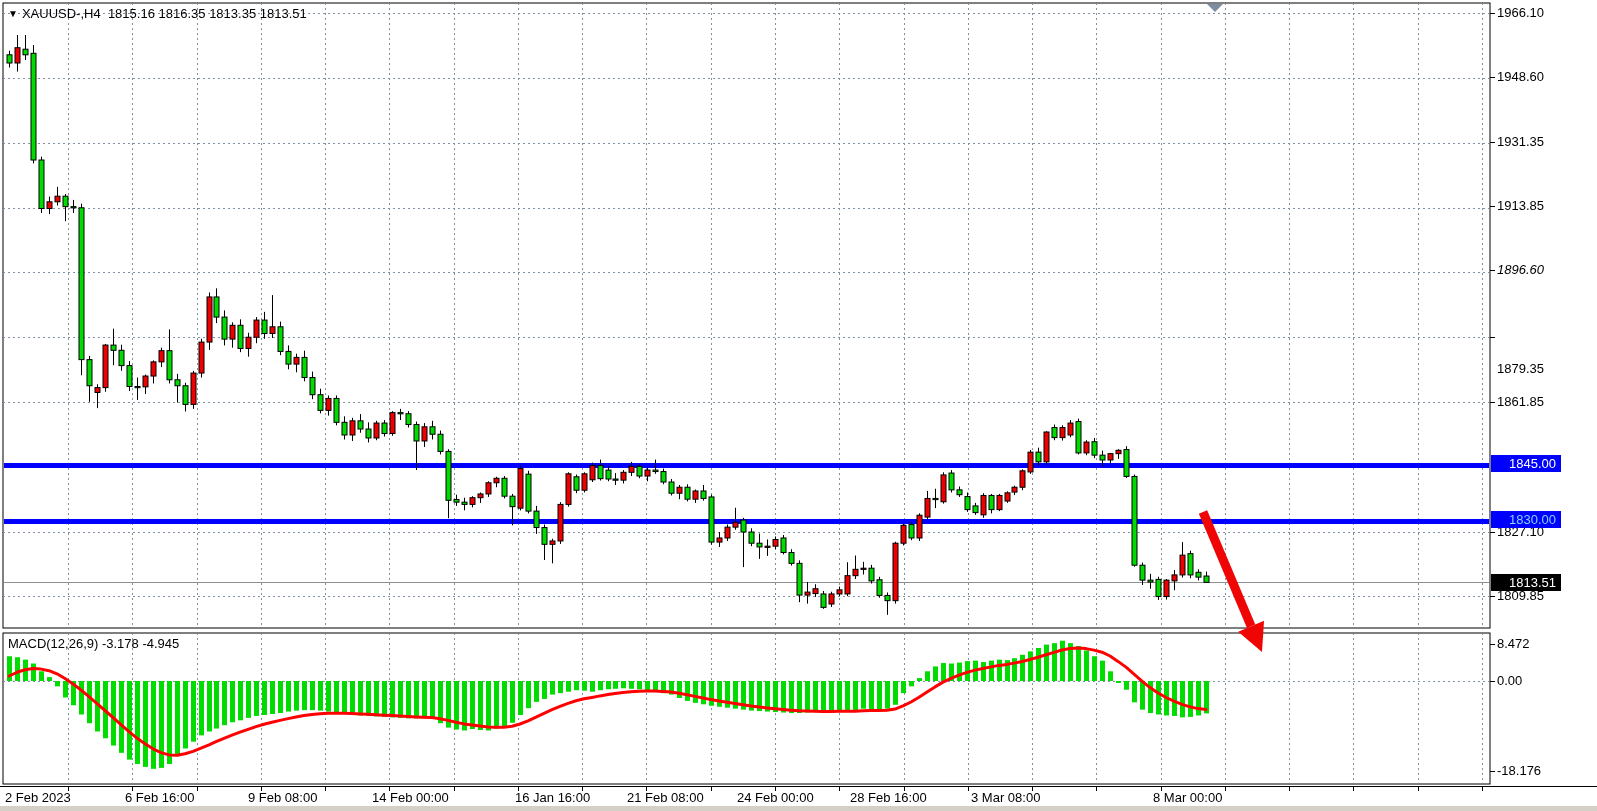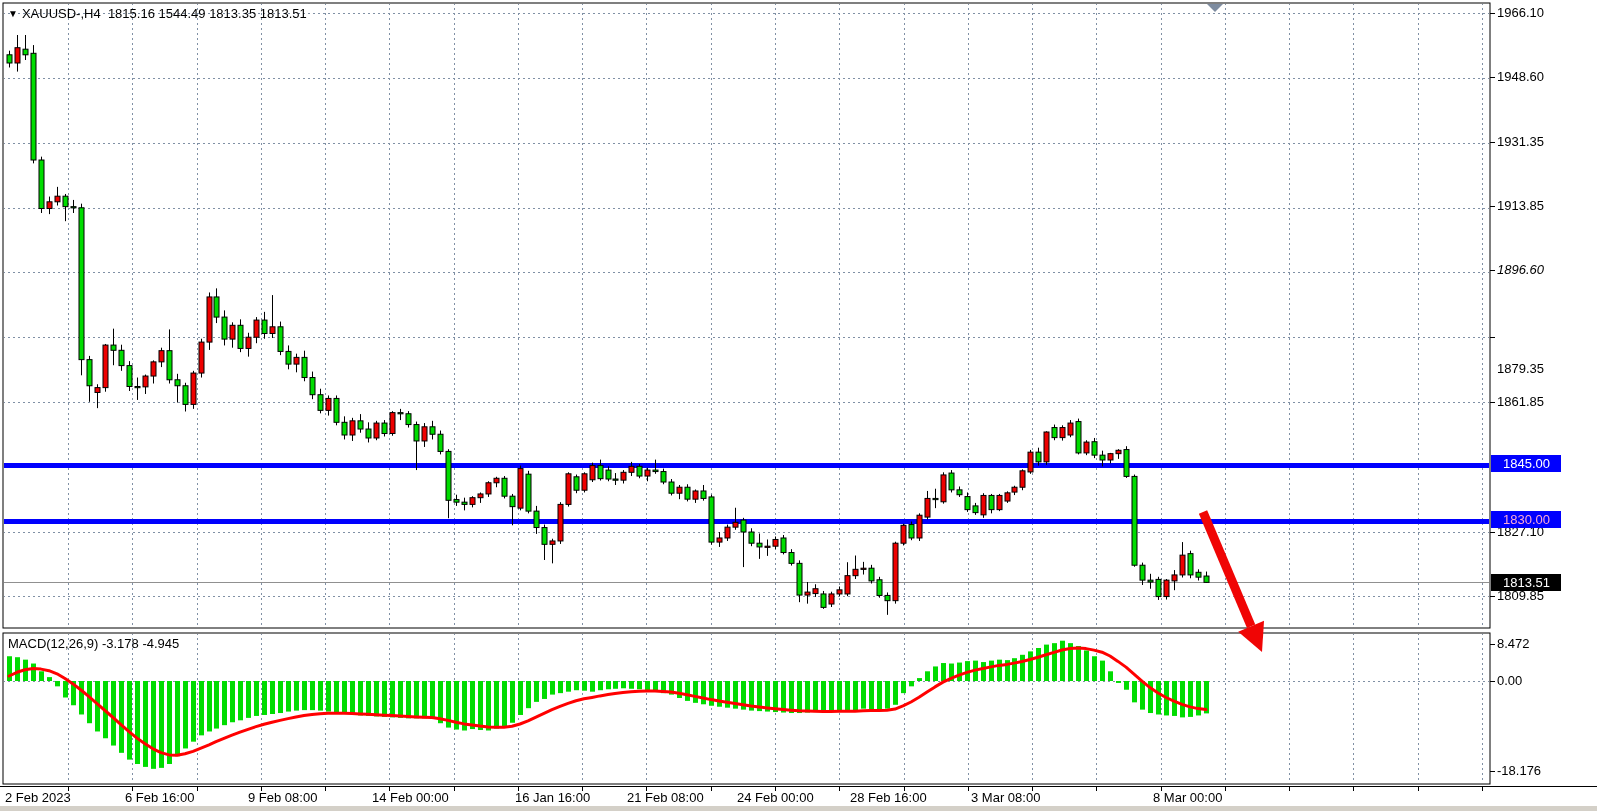--- a/index.html
+++ b/index.html
@@ -7,21 +7,21 @@
     position:relative;width:1597px;height:811px;background:#ffffff;
     font-family:"Liberation Sans","DejaVu Sans",sans-serif;color:#000;
     overflow:hidden;
   }
   #plot{position:absolute;left:0;top:0;}
   .hdr{position:absolute;left:8px;top:6px;font-size:13px;white-space:pre;}
   .hdr .tri{font-size:10px;vertical-align:1px;margin-right:4px;}
   .ind-label{position:absolute;left:8px;top:636px;font-size:13px;white-space:pre;}
   .axis-label{position:absolute;left:1497px;font-size:13px;height:16px;line-height:16px;}
   .badge{position:absolute;left:1491px;width:70px;height:17px;line-height:17px;
-         font-size:13px;padding-left:12px;box-sizing:border-box;}
+         font-size:13px;padding-left:18px;box-sizing:border-box;}
   .date-label{position:absolute;top:790px;font-size:13px;white-space:pre;}
   .bottom-strip{position:absolute;left:0;top:806px;width:1597px;height:5px;background:#d4d0c8;}
 </style>
 </head>
 <body>
 
 <div id="root">
   <svg id="plot" width="1597" height="811">
       <rect x="3" y="3" width="1487" height="625" fill="#FFFFFF" stroke="#000" stroke-width="1"></rect>
       <rect x="3" y="633" width="1487" height="151" fill="#FFFFFF" stroke="#000" stroke-width="1"></rect>
@@ -590,21 +590,21 @@
       <line x1="1353.5" y1="787" x2="1353.5" y2="791" stroke="#000" stroke-width="1"></line>
       <line x1="1418.5" y1="787" x2="1418.5" y2="791" stroke="#000" stroke-width="1"></line>
       <line x1="1482.5" y1="787" x2="1482.5" y2="791" stroke="#000" stroke-width="1"></line>
       <polygon points="1207,4 1223,4 1215,12" fill="#7E8CA0"></polygon>
       <g>
         <line x1="1203" y1="512" x2="1251.1261651559141" y2="626.1976800309828" stroke="#F00505" stroke-width="9"></line>
         <polygon points="1262,652 1238.2250051714054,631.6345974530258 1264.0273251404228,620.7607626089399" fill="#F00505"></polygon>
       </g>
     </svg>
 
-  <div class="hdr"><span class="tri">▼</span><span>XAUUSD-,H4</span><span>  </span><span>1815.16</span><span> </span><span>1544.49</span><span> </span><span>1813.35</span><span> </span><span>1813.51</span></div>
+  <div class="hdr"><span class="tri">▼</span><span>XAUUSD-,H4</span><span>  </span><span>1815.16</span><span> </span><span>1816.35</span><span> </span><span>1813.35</span><span> </span><span>1813.51</span></div>
 
   <div class="ind-label"><span>MACD(12,26,9)</span><span> </span><span>-3.178</span><span> </span><span>-4.945</span></div>
 
   <div id="price-labels">
       <div class="axis-label" style="top: 5px;">1966.10</div>
       <div class="axis-label" style="top: 69px;">1948.60</div>
       <div class="axis-label" style="top: 134px;">1931.35</div>
       <div class="axis-label" style="top: 198px;">1913.85</div>
       <div class="axis-label" style="top: 262px; font-style: italic;">1896.60</div>
       <div class="axis-label" style="top: 341px; margin-top: 20px;">1879.35</div>
@@ -624,17 +624,17 @@
       <div class="date-label" style="left: 372px;">14 Feb 00:00</div>
       <div class="date-label" style="left: 515px;">16 Jan 16:00</div>
       <div class="date-label" style="left: 627px;">21 Feb 08:00</div>
       <div class="date-label" style="left: 737px;">24 Feb 00:00</div>
       <div class="date-label" style="left: 850px;">28 Feb 16:00</div>
       <div class="date-label" style="left: 963px; margin-left: 8px;">3 Mar 08:00</div>
       <div class="date-label" style="left: 1153px;">8 Mar 00:00</div>
     </div>
 
   <div class="badge" id="badge-level-0" style="top: 455px; background: rgb(0, 0, 254); color: rgb(255, 255, 255);">1845.00</div>
-  <div class="badge" id="badge-level-1" style="top: 511px; background: rgb(0, 0, 254); color: #f9a8d4;">1830.00</div>
+  <div class="badge" id="badge-level-1" style="top: 511px; background: rgb(0, 0, 254); color: #7dd3fc;">1830.00</div>
   <div class="badge" id="badge-price" style="top: 574px; background: rgb(0, 0, 0); color: rgb(255, 255, 255);">1813.51</div>
 
   <div class="bottom-strip"></div>
 </div>
 
 </body></html>

